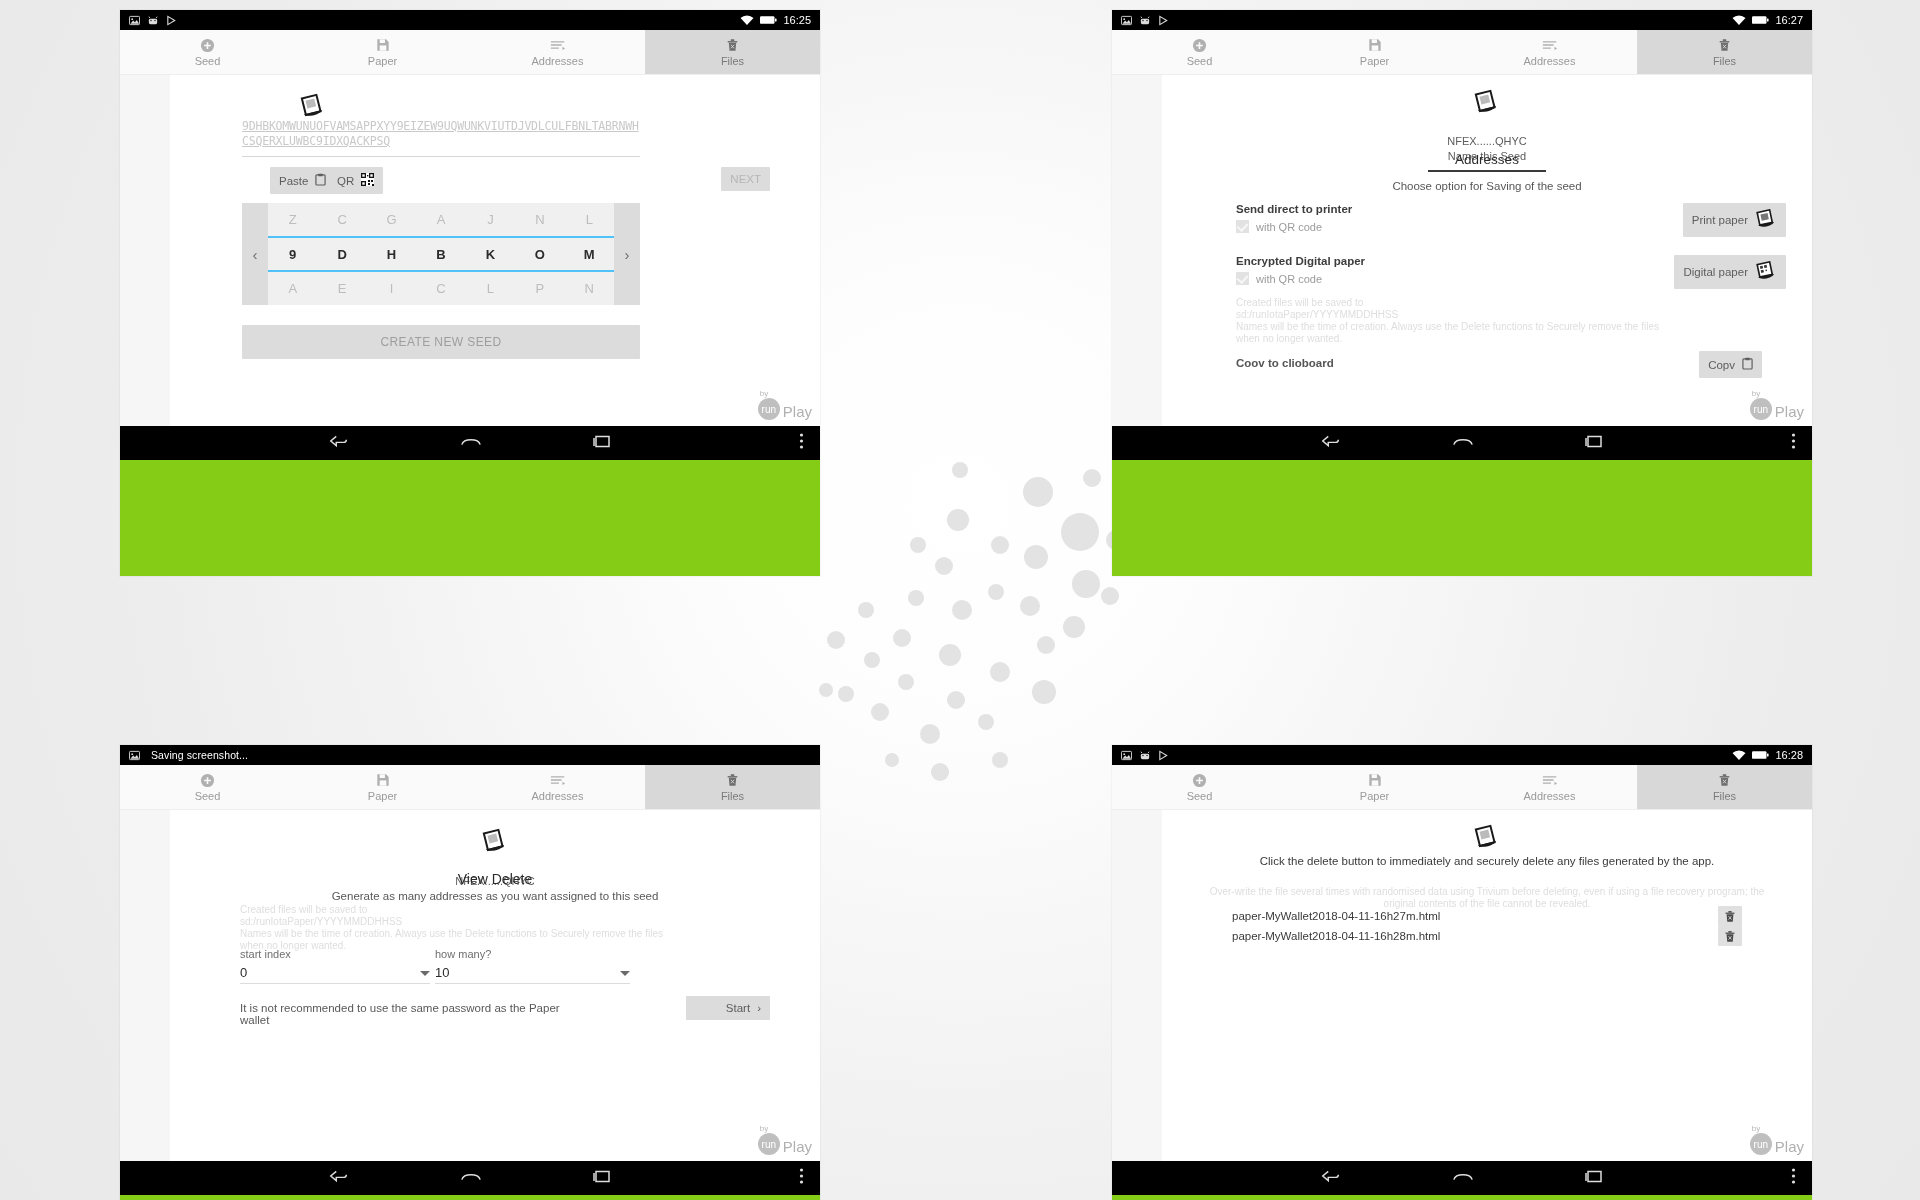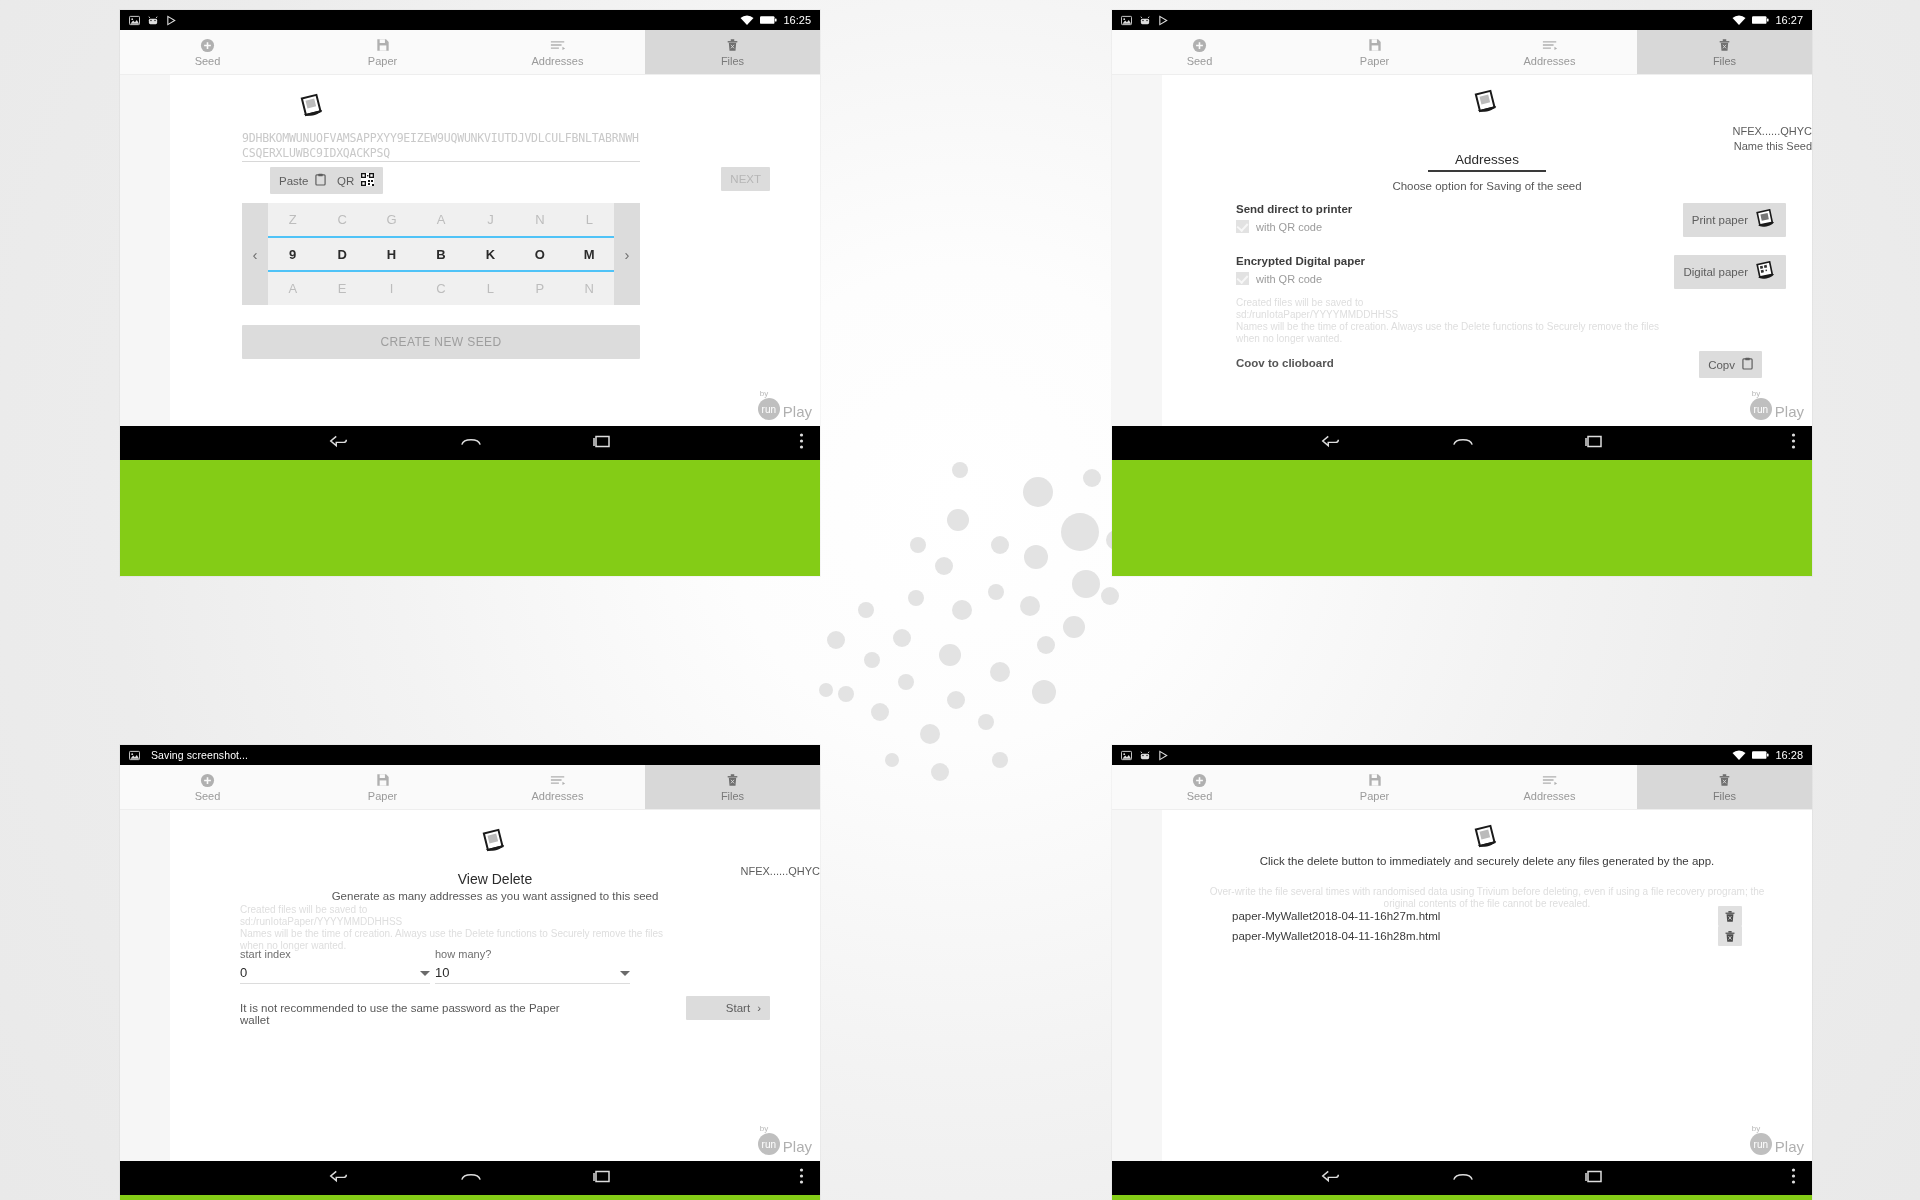--- a/index.html
+++ b/index.html
@@ -107,21 +107,21 @@
     align-items: center; justify-content: center;
     color: #6e6e6e; font-size: 15px; cursor: pointer;
   }
   .picker-grid { flex: 1; display: flex; flex-direction: column; background: #f0f0f0; }
   .picker-row { flex: 1; display: flex; align-items: center; }
   .picker-row.mid { background: #f0f0f0; border-top: 2px solid #4fc3f7; border-bottom: 2px solid #4fc3f7; }
   .picker-cell { flex: 1; text-align: center; font-size: 13px; color: #bdbdbd; }
   .picker-row.mid .picker-cell { color: #2b2b2b; font-weight: bold; }
 
   .wallet-icon { display: block; margin: 0 auto; }
-  .seedid { text-align: right; font-size: 11px; color: #5c5c5c; margin-top: 7px; }
+  .seedid { text-align: center; font-size: 11px; color: #5c5c5c; margin-top: 17px; }
   .hint-center { text-align: center; font-size: 11.5px; color: #585858; }
   .hint-small { font-size: 10px; color: #dedede; line-height: 12px; }
   .sectitle { font-size: 11.5px; color: #3d3d3d; font-weight: bold; }
   .cbrow { display: flex; align-items: center; gap: 7px; margin-top: 5px; }
   .cbox {
     width: 13px; height: 13px; background: #e2e2e2; position: relative; cursor: pointer;
   }
   .cbox::after {
     content: ""; position: absolute; left: 3px; top: 1px;
     width: 5px; height: 8px; border: solid #f7f7f7;
@@ -286,21 +286,21 @@
       <div style="position:absolute; left:130px; top:18px;">
         <svg width="26" height="26" viewBox="0 0 26 26">
             <g transform="rotate(-14 13 13)">
               <path d="M4 3h15v17H4z" fill="#fff" stroke="#1a1a1a" stroke-width="2"></path>
               <rect x="7" y="6" width="9" height="8" fill="#bbb"></rect>
               <path d="M2 19c3 4 16 4 19 0" fill="#1a1a1a"></path>
             </g>
           </svg>
       </div>
 
-      <div class="seed-text underline" style="position:absolute; left:72px; top:56px; width:398px; ">9DHBKOMWUNUOFVAMSAPPXYY9EIZEW9UQWUNKVIUTDJVDLCULFBNLTABRNWHCSQERXLUWBC9IDXQACKPSQ</div>
+      <div class="seed-text underline" style="position:absolute; left:72px; top:44px; width:398px; padding-bottom:7px;text-decoration:underline;">9DHBKOMWUNUOFVAMSAPPXYY9EIZEW9UQWUNKVIUTDJVDLCULFBNLTABRNWHCSQERXLUWBC9IDXQACKPSQ</div>
 
       <button class="chipbtn" style="position:absolute; left:72px; top:92px;">
         <span>Paste</span>
         <span><svg width="11" height="13" viewBox="0 0 12 14">
               <rect x="1" y="2" width="10" height="11" rx="1" fill="none" stroke="#5d5d5d" stroke-width="1.3"></rect>
               <rect x="3.6" y="0.6" width="4.8" height="2.8" rx=".6" fill="#5d5d5d"></rect>
             </svg></span>
       </button>
 
       <button class="chipbtn" style="position:absolute; left:130px; top:92px;">

